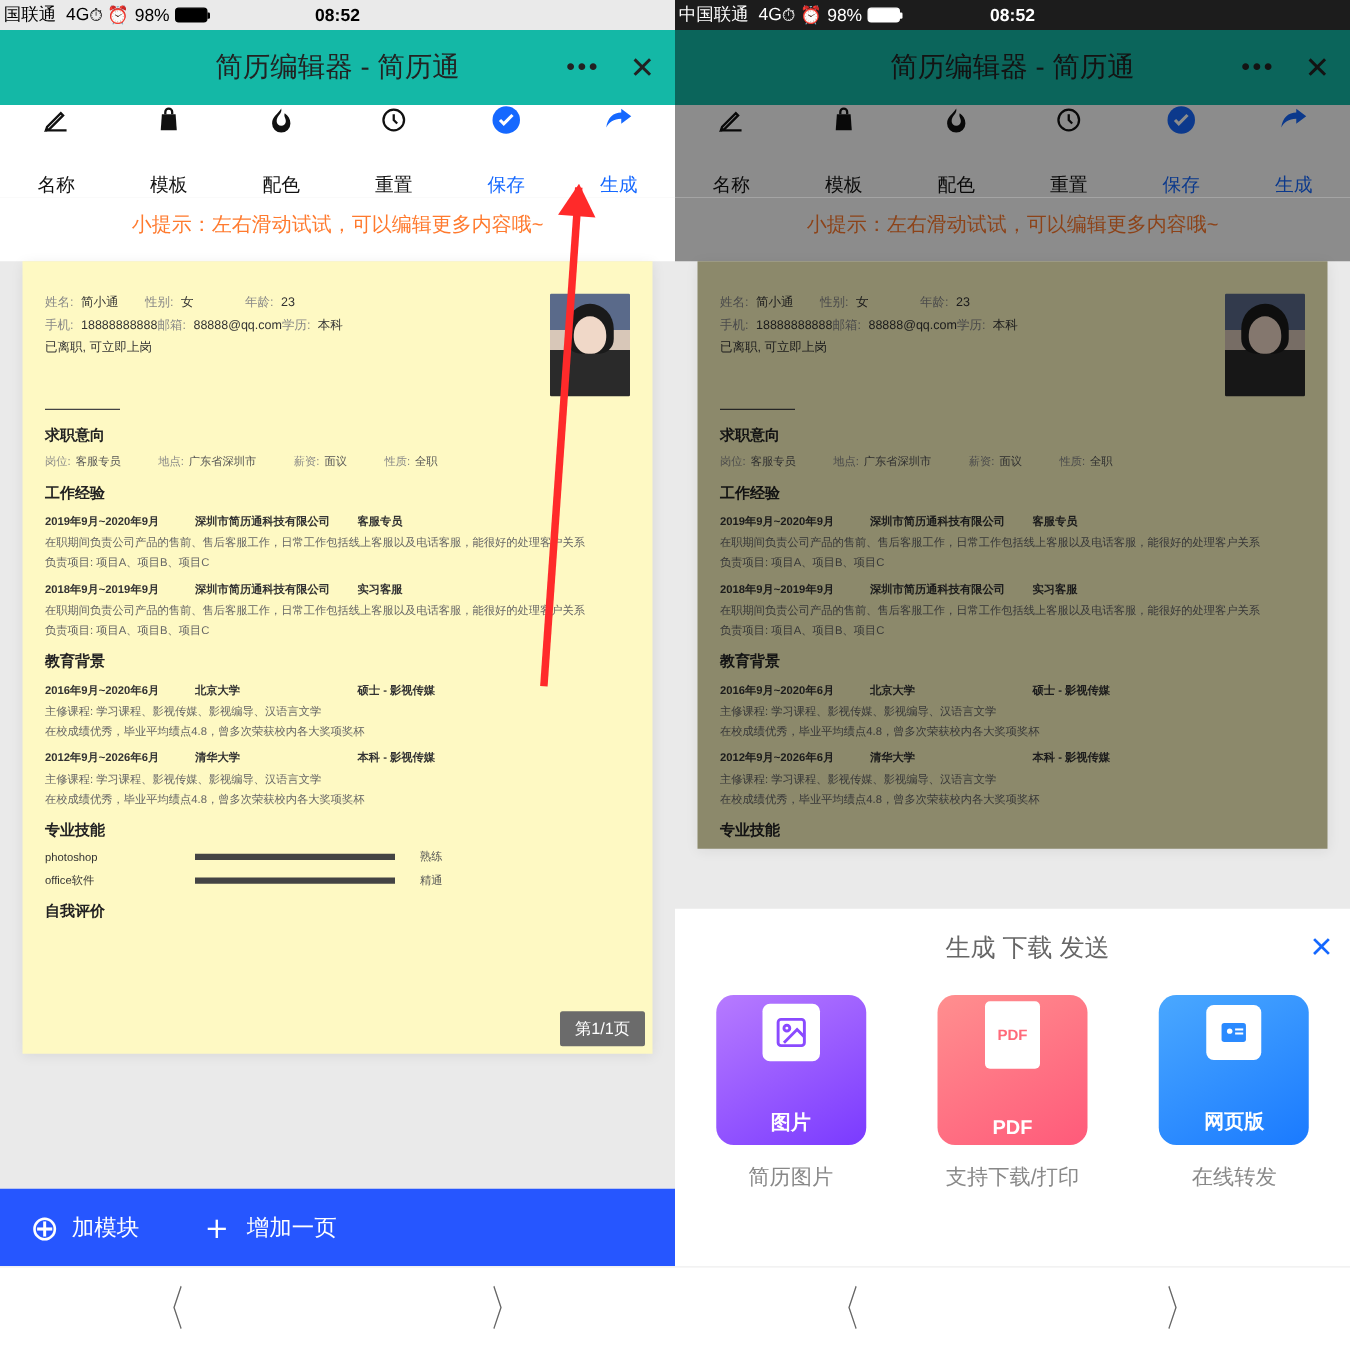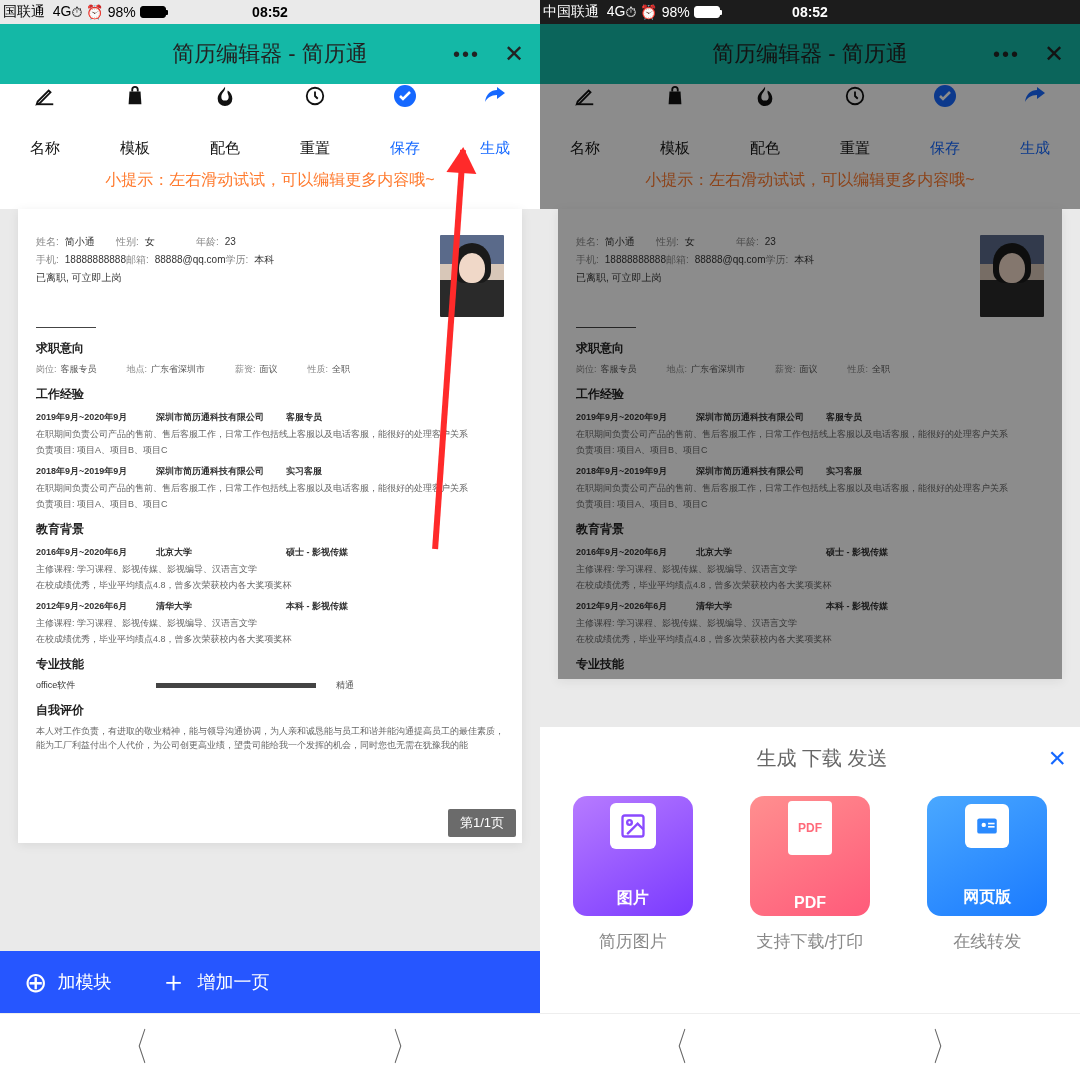--- a/index.html
+++ b/index.html
@@ -20,21 +20,21 @@
 .tbar .close { position: absolute; right: 16px; font-size: 24px; font-weight: 300; }
 
 
 .toolbar { height: 74px; background: #fff; display: flex; }
 .tool { flex: 1; display: flex; flex-direction: column; align-items: center; justify-content: space-between; gap: 4px; font-size: 15px; color: #111; }
 .tool.blue { color: #1568ff; }
 .tool .ico { width: 24px; height: 24px; display: flex; align-items: center; justify-content: center; }
 .hint { text-align: center; font-size: 16px; color: #ff7a2e; padding: 12px 0 18px; background: #fff; }
 
 
-.doc { margin: 0 18px; background: #ffffff; box-shadow: 0 2px 10px rgba(0,0,0,.08); padding: 26px 18px 10px; font-size: 10px; color: #333; position: relative; height: 634px; overflow: hidden; }
+.doc { margin: 0 18px; background: #fef9c3; box-shadow: 0 2px 10px rgba(0,0,0,.08); padding: 26px 18px 10px; font-size: 10px; color: #333; position: relative; height: 634px; overflow: hidden; }
 .info { display: flex; gap: 16px; margin-bottom: 10px; }
 .info-l { flex: 1; }
 .info-l .row { display: flex; margin-bottom: 4px; }
 .info-l .row span { min-width: 80px; }
 .info-l .row .lbl { color: #888; min-width: 30px; margin-right: 6px; }
 .photo { width: 64px; height: 82px; background: linear-gradient(#5a6a8a 0 35%, #d8c7b8 35% 55%, #2a2a2a 55% 100%); border-radius: 1px; position: relative; }
 .photo::after { content: ''; position: absolute; left: 50%; top: 18px; width: 26px; height: 30px; background: #f0d8c8; border-radius: 50% 50% 45% 45%; transform: translateX(-50%); }
 .photo::before{ content:''; position:absolute; left:50%; top:8px; width:38px; height:40px; background:#1a1a1a; border-radius:50% 50% 30% 30%; transform:translateX(-50%);}
 .divider { border-top: 1px solid #444; margin: 8px 0 12px; width: 60px; }
 .sec-t { font-size: 12px; font-weight: 700; margin: 10px 0 6px; color: #222; }
@@ -208,26 +208,30 @@
         <div class="desc">在校成绩优秀，毕业平均绩点4.8，曾多次荣获校内各大奖项奖杯</div>
     <div class="exp-h">
           <span>2012年9月~2026年6月</span>
           <span>清华大学</span>
           <span>本科 - 影视传媒</span>
         </div>
     <div class="desc">主修课程: 学习课程、影视传媒、影视编导、汉语言文学</div>
         <div class="desc">在校成绩优秀，毕业平均绩点4.8，曾多次荣获校内各大奖项奖杯</div>
     <div class="sec-t">专业技能</div>
     <div class="skill">
+          <span class="nm">photoshop</span>
+          <span class="bar"></span>
+          <span class="lv">熟练</span>
+        </div>
+    <div class="skill">
           <span class="nm">office软件</span>
           <span class="bar"></span>
           <span class="lv">精通</span>
         </div>
     <div class="sec-t">自我评价</div>
-    <div class="desc">本人对工作负责，有进取的敬业精神，能与领导沟通协调，为人亲和诚恳能与员工和谐并能沟通提高员工的最佳素质，能为工厂利益付出个人代价，为公司创更高业绩，望贵司能给我一个发挥的机会，同时您也无需在犹豫我的能</div>
     <div class="pager">第1/1页</div>
   </div>
 
   <div class="bbar">
     <div class="btn">
           <span class="plus">⊕</span>
           <span>加模块</span>
         </div>
     <div class="btn">
           <span class="plus">＋</span>

